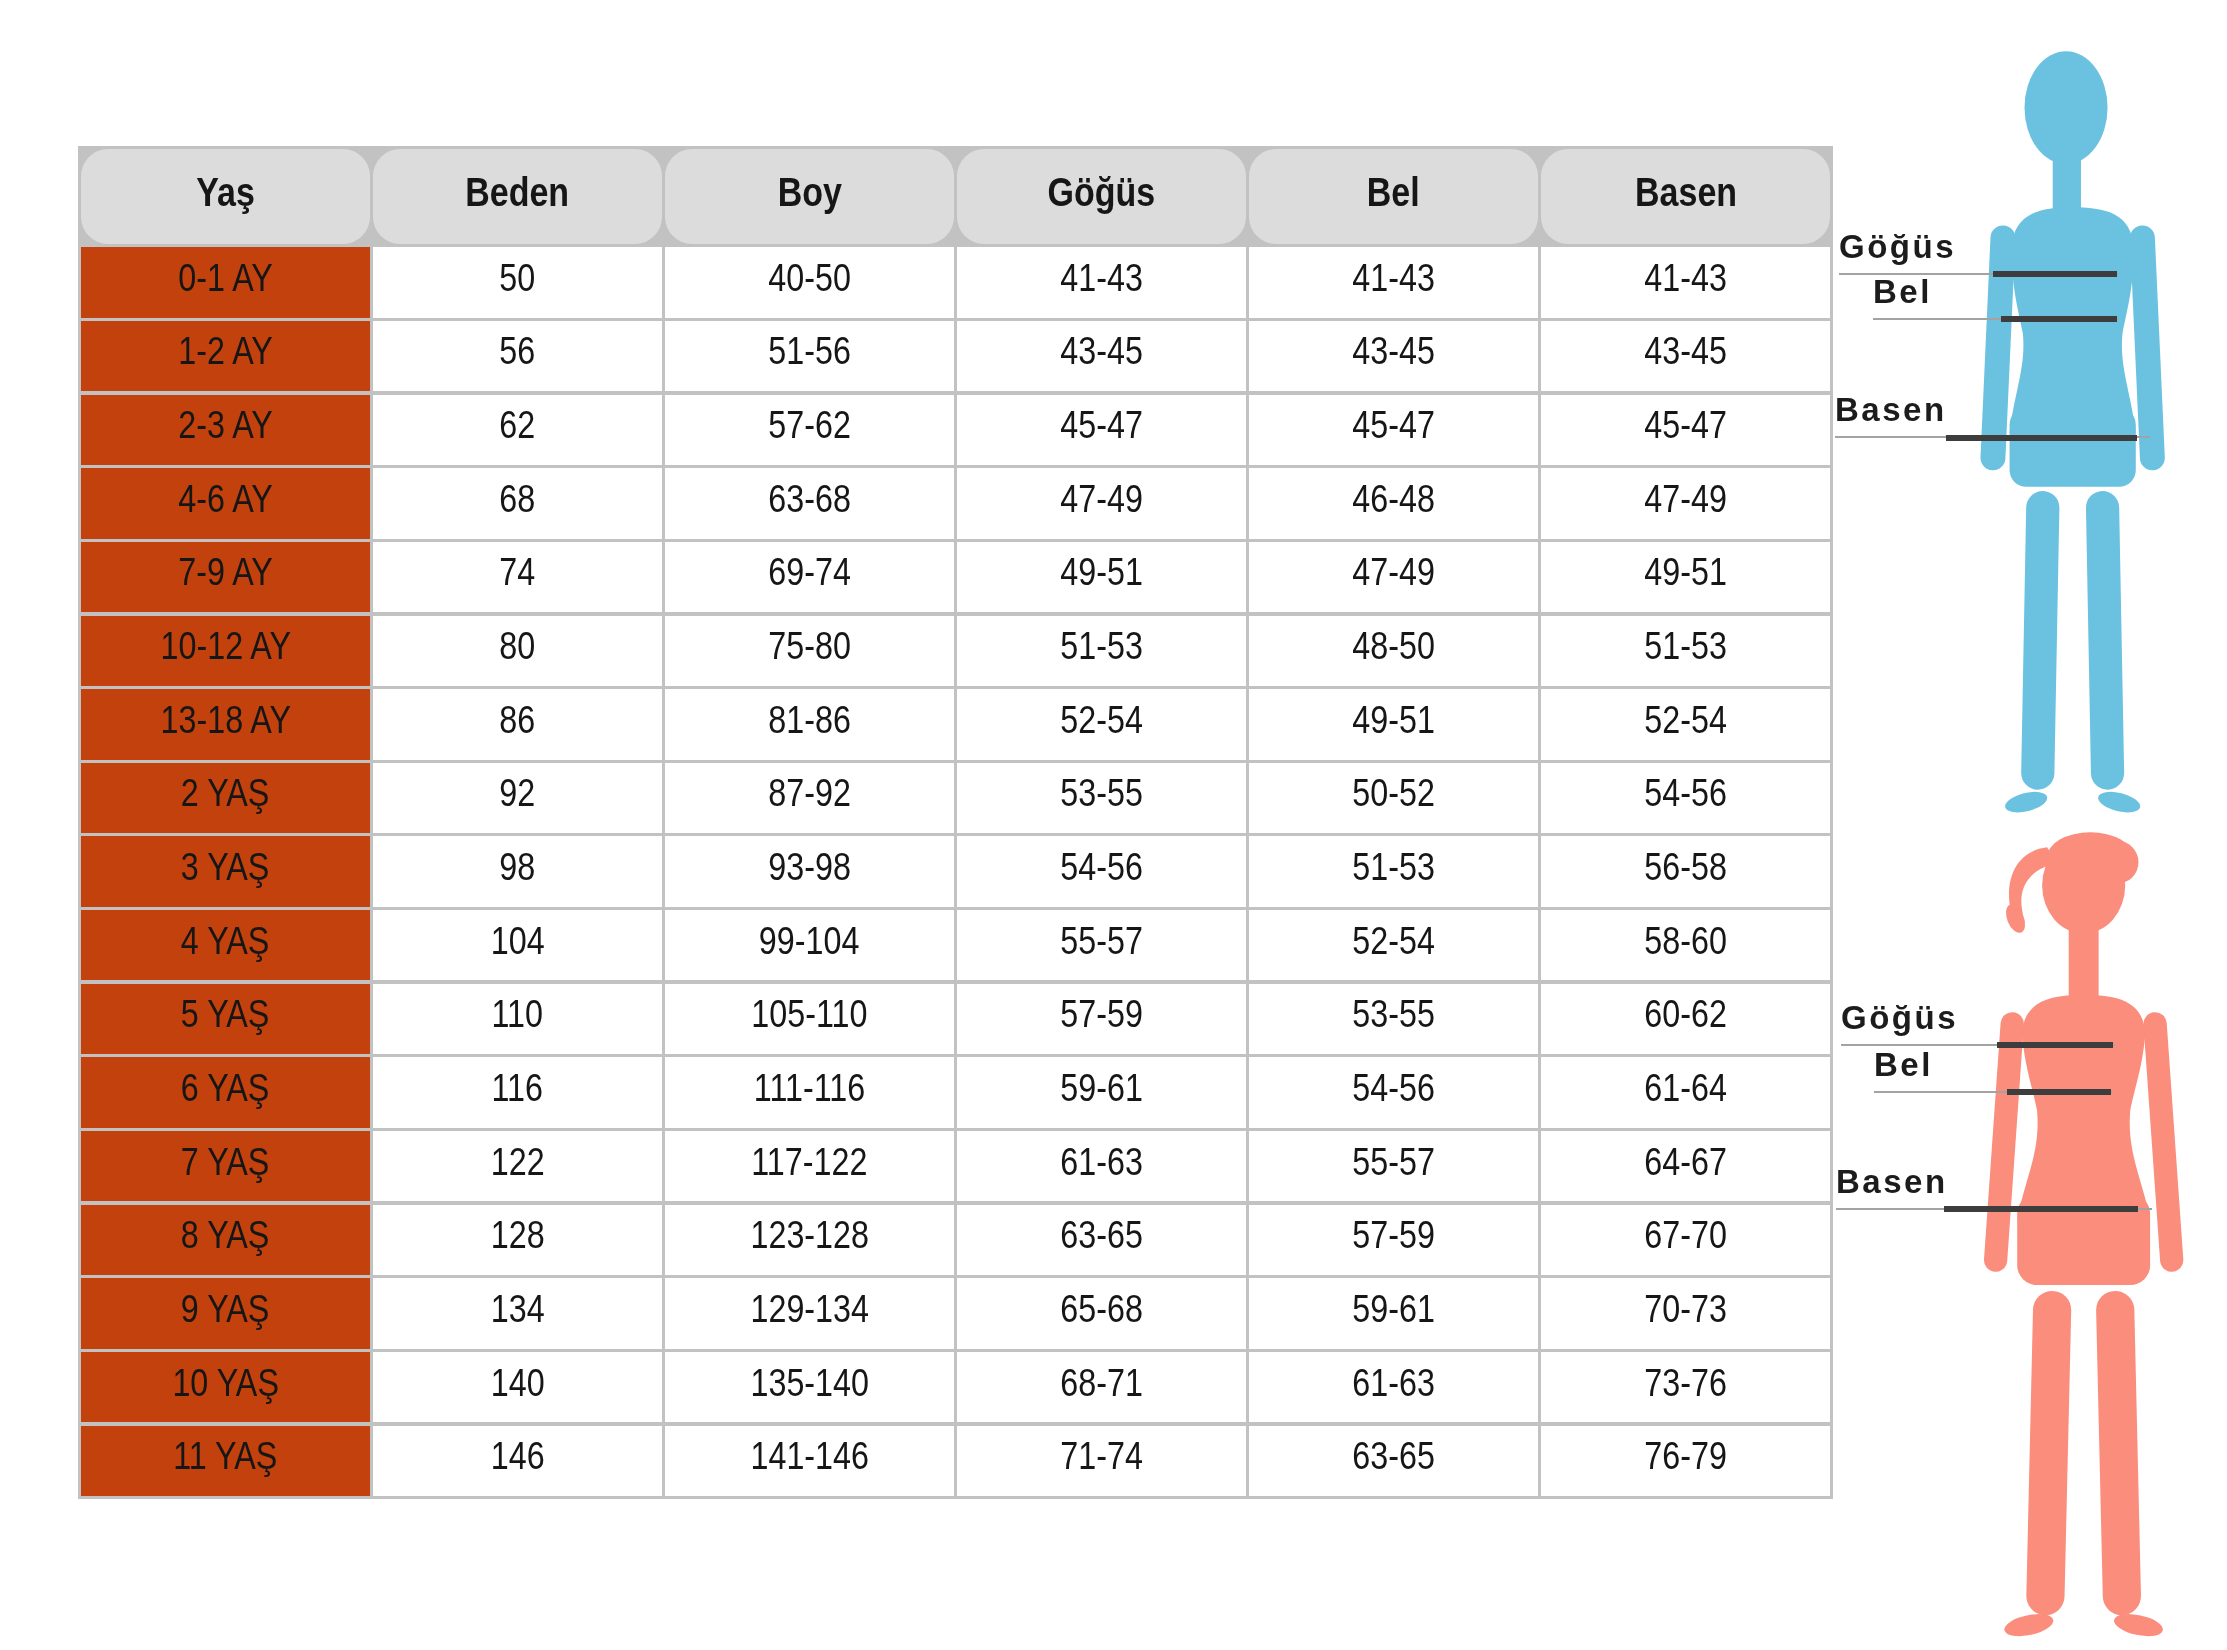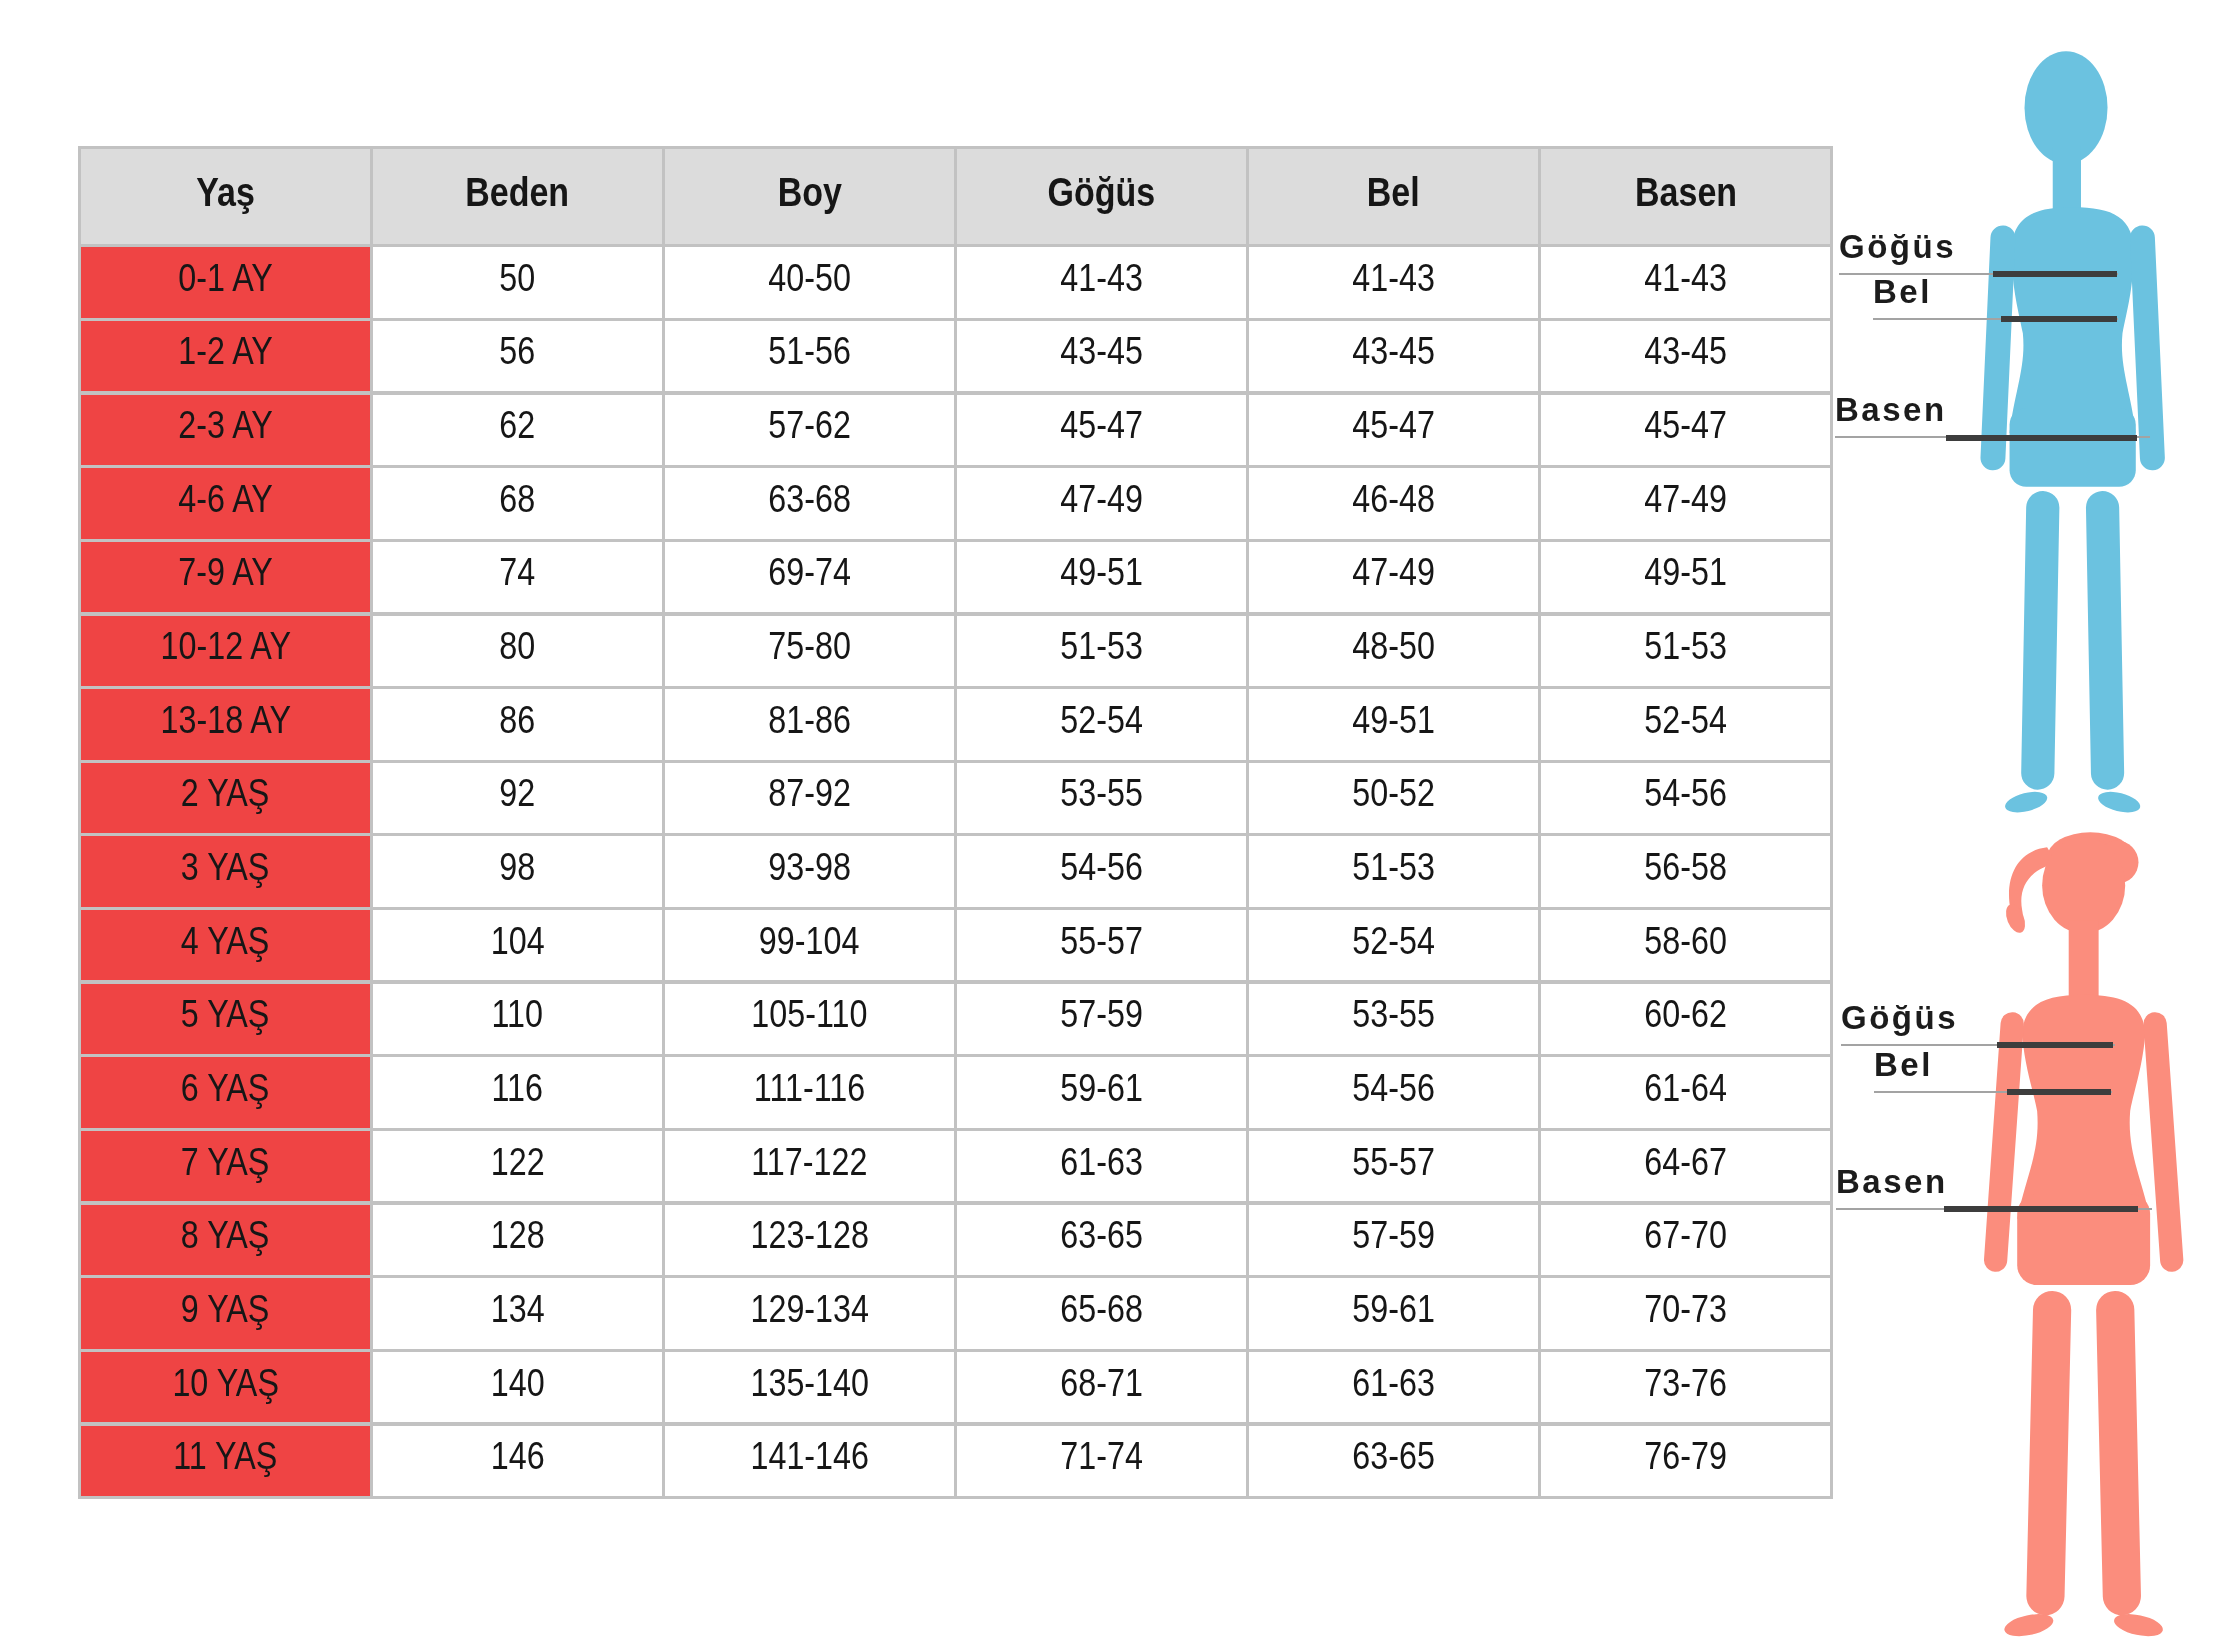--- a/index.html
+++ b/index.html
@@ -13,22 +13,22 @@
     display:grid;grid-template-columns:repeat(6,1fr);
     grid-template-rows:95px repeat(17,1fr);
     gap:3.3px;background:#c2c2c2;border:3.3px solid #c2c2c2;box-sizing:border-box;
   }
   .trow{display:contents;}
   .cell{
     background:#ffffff;display:flex;align-items:center;justify-content:center;
     font-size:38px;color:#161616;padding-bottom:8.3px;box-sizing:border-box;
   }
   .cell>span{display:inline-block;transform:scaleX(.85);white-space:nowrap;}
-  .cell.hd{background:#dcdcdc;font-weight:bold;font-size:40px;}
-  .cell.age{background:#ef4444;}
+  .cell.hd{background:#dcdcdc;font-weight:bold;font-size:40px;border-radius:27px;}
+  .cell.age{background:#c2410c;}
   
   .figure{position:absolute;}
   .figure svg{display:block;width:100%;height:100%;}
   .mlabel{
     position:absolute;font-weight:bold;font-size:33px;letter-spacing:2.5px;
     color:#1c1c1c;border-bottom:2.5px solid #a3a3a3;padding-bottom:6.6px;
     box-sizing:border-box;white-space:nowrap;
   }
   .mline{position:absolute;height:5.8px;background:#3d3d3d;}
 </style>

